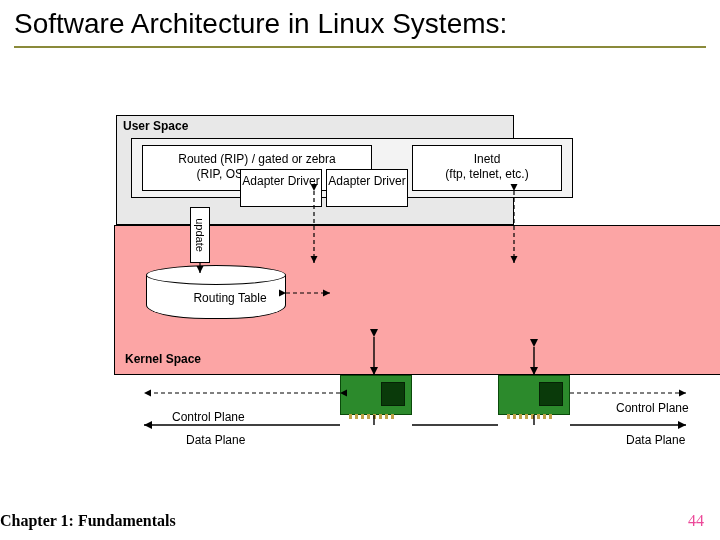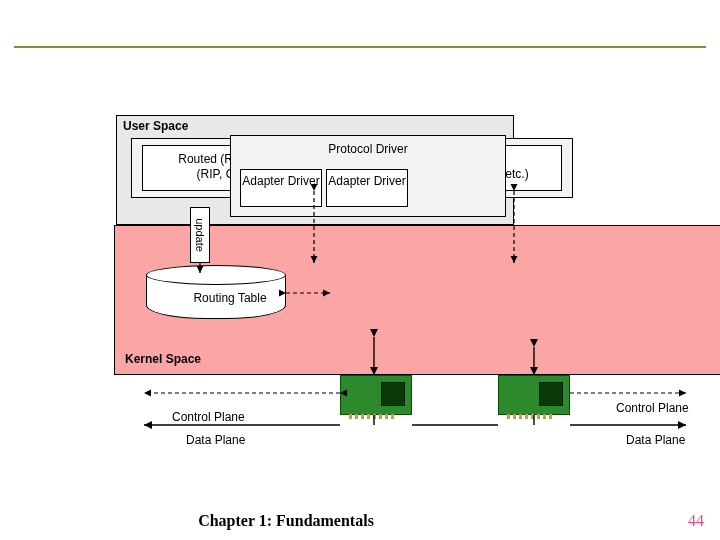--- a/index.html
+++ b/index.html
@@ -168,40 +168,40 @@
   
   .footer {
     position: absolute;
     bottom: 10px;
     left: 0; width: 720px;
     font-family: "Times New Roman", serif;
     font-size: 16px;
   }
   .chapter {
     position: absolute;
-    width: 572px; text-align: center; bottom: 0;
+    width: 572px; bottom: 0;
     font-weight: bold;
   }
   .pagenum {
     position: absolute;
     right: 16px; bottom: 0;
     color: #ec4899;
   }
   svg.wires {
     position: absolute;
     left: 0; top: 0;
     width: 692px; height: 380px;
     pointer-events: none;
   }
 </style>
 </head>
 <body>
 
 <div class="title">
-  <br>
+  <span>Software Architecture in Linux Systems:</span><br>
 </div>
 <hr class="title-rule">
 
 <div class="stage">
 
   <div class="box kernelspace">
     <div class="kernel-label">Kernel Space</div>
   </div>
 
   <div class="box userspace">
@@ -211,23 +211,20 @@
         <span>Routed (RIP) / gated or zebra</span><br>
         <span>(RIP, OSPF, BGP, etc.)</span>
       </div>
       <div class="box inetd">
         <span>Inetd</span><br>
         <span>(ftp, telnet, etc.)</span>
       </div>
     </div>
   </div>
 
-  <div class="box protodrv">
-    <span>Protocol Driver</span>
-  </div>
   <div class="box adapter1">
     <span>Adapter Driver</span>
   </div>
   <div class="box adapter2">
     <span>Adapter Driver</span>
   </div>
 
   <div class="cyl">
     <div class="cyl-body"></div>
     <div class="cyl-top"></div>

